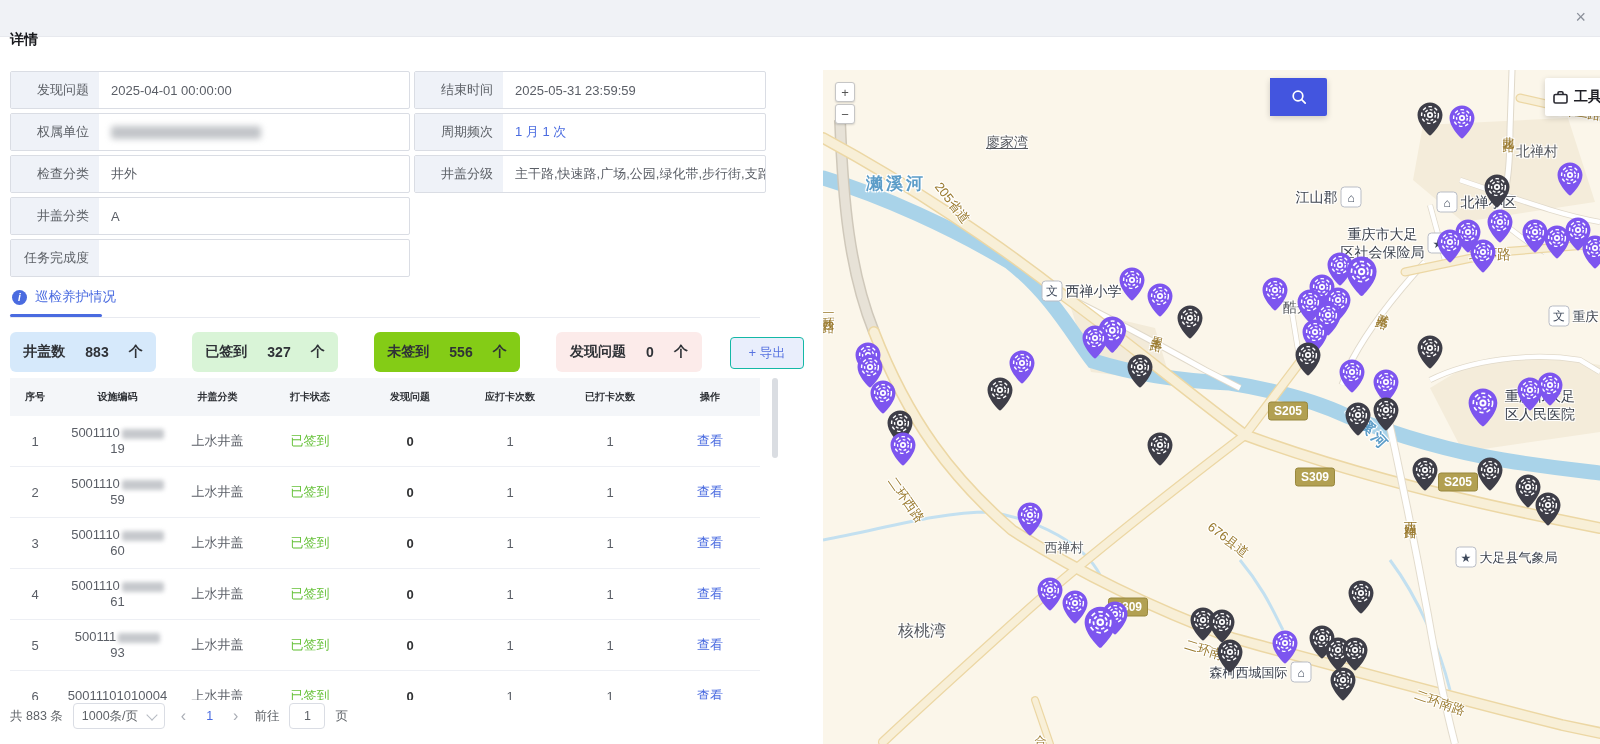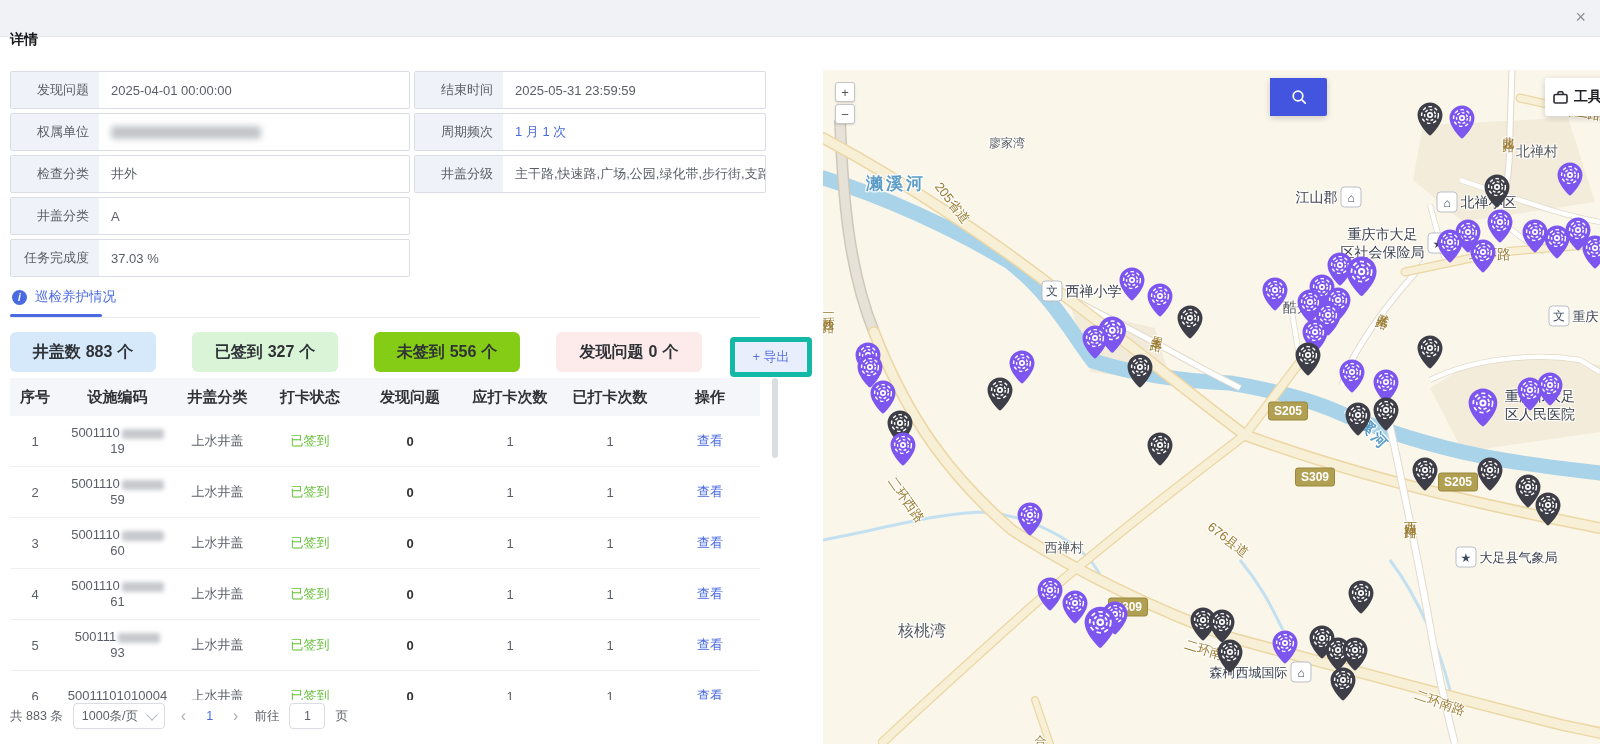--- a/index.html
+++ b/index.html
@@ -16,24 +16,24 @@
   .blob{display:inline-block;width:150px;height:13px;background:#90959c;filter:blur(3px);opacity:.55;border-radius:3px;}
   .col-l{left:10px;width:400px;} .col-r{left:414px;width:352px;}
   .r1{top:71px}.r2{top:113px}.r3{top:155px}.r4{top:197px}.r5{top:239px}
   
   .tabrow{position:absolute;left:12px;top:288px;display:flex;align-items:center;gap:8px;cursor:pointer;}
   .info-ic{width:15px;height:15px;border-radius:50%;background:#4a6be0;color:#fff;font-size:10px;font-weight:bold;display:flex;align-items:center;justify-content:center;font-style:italic;}
   .tabtext{font-size:13.5px;color:#4a6be0;}
   .tab-underline-gray{position:absolute;left:10px;top:317px;width:750px;height:1px;background:#e8eaf0;}
   .tab-underline-blue{position:absolute;left:10px;top:314px;width:92px;height:3px;background:#4a6be0;border-radius:2px;}
   
-  .chip{position:absolute;top:332px;width:146px;height:40px;border-radius:6px;display:flex;align-items:center;justify-content:center;font-size:16px;font-weight:600;color:#2f3237;gap:5px;}
-  .exportbtn{position:absolute;left:730px;top:337px;width:72px;height:30px;background:#e9eefc;border:5px solid #14b8a6;border-radius:4px;color:#5873e0;font-size:13px;display:flex;align-items:center;justify-content:center;cursor:pointer;}
+  .chip{position:absolute;top:332px;width:146px;height:40px;border-radius:6px;display:flex;align-items:center;justify-content:center;font-size:14px;font-weight:600;color:#2f3237;gap:20px;}
+  .exportbtn{position:absolute;left:730px;top:337px;width:72px;height:30px;background:#e9eefc;border:1px solid #14b8a6;border-radius:4px;color:#5873e0;font-size:13px;display:flex;align-items:center;justify-content:center;cursor:pointer;}
   
-  .thead{position:absolute;left:10px;top:378px;width:750px;height:38px;background:#f4f6f9;display:flex;align-items:center;font-size:15px;font-weight:bold;color:#2f3237;}
+  .thead{position:absolute;left:10px;top:378px;width:750px;height:38px;background:#f4f6f9;display:flex;align-items:center;font-size:10px;font-weight:bold;color:#2f3237;}
   .tbody{position:absolute;left:10px;top:416px;width:750px;height:284px;overflow:hidden;}
   .trow{display:flex;align-items:center;height:51px;border-bottom:1px solid #edeff4;font-size:13px;color:#5a5e66;box-sizing:border-box;}
   .c0{width:50px}.c1{width:115px}.c2{width:85px}.c3{width:100px}.c4{width:100px}.c5{width:100px}.c6{width:100px}.c7{width:100px}
   .tc{text-align:center;}
   .status-ok{color:#67c23a;}
   .issue0{font-weight:600;color:#303133;}
   .viewlink{color:#4a6be0;cursor:pointer;}
   .code{line-height:16px;}
   .redact{display:inline-block;width:42px;height:10px;background:#a0a4ab;filter:blur(2px);opacity:.6;border-radius:2px;margin-left:2px;vertical-align:middle;}
   .scrollthumb{position:absolute;left:772px;top:378px;width:6px;height:80px;background:#dadde2;border-radius:3px;}
@@ -101,21 +101,20 @@
 <div class="fbox col-r r3">
   <div class="flabel">井盖分级</div>
   <div class="fvalue">主干路,快速路,广场,公园,绿化带,步行街,支路,次干路,游览…</div>
 </div>
 <div class="fbox col-l r4">
   <div class="flabel">井盖分类</div>
   <div class="fvalue">A</div>
 </div>
 <div class="fbox col-l r5">
   <div class="flabel">任务完成度</div>
-  <div class="fvalue">37.03 %</div>
 </div>
 
 <div class="tabrow">
   <span class="info-ic">i</span>
   <span class="tabtext">巡检养护情况</span>
 </div>
 <div class="tab-underline-gray"></div>
 <div class="tab-underline-blue"></div>
 
 <div class="chip" style="left: 10px; background: rgb(214, 233, 251);">
@@ -281,21 +280,21 @@
       <path d="M477,292 L422,365 C337,430 267,485 207,538 C147,592 92,642 60,672" stroke-width="7.5"></path>
       <path d="M582,202 L677,182 L777,174" stroke-width="6.5"></path>
       <path d="M697,28 L777,46" stroke-width="6.5"></path>
       <path d="M212,630 L227,674" stroke-width="5.5"></path>
     </g>
 
     <path d="M559,320 C577,400 592,475 605,545 C618,620 632,674 632,674" stroke="#e3dccd" stroke-width="8" fill="none"></path>
     <path d="M559,320 C577,400 592,475 605,545 C618,620 632,674 632,674" stroke="#ffffff" stroke-width="6" fill="none"></path>
   </svg>
   <div id="label-layer">
-        <div class="mlabel place" style="font-size: 12px; left: 184px; top: 73px; transform: translate(-50%, -50%);">
+        <div class="mlabel place" style="font-size: 14px; left: 184px; top: 73px; transform: translate(-50%, -50%); text-decoration: underline;">
           <span>廖家湾</span>
         </div>
         <div class="mlabel place" style="font-size: 16px; left: 99px; top: 561px; transform: translate(-50%, -50%);">
           <span>核桃湾</span>
         </div>
         <div class="mlabel place" style="font-size: 13px; left: 241px; top: 478px; transform: translate(-50%, -50%);">
           <span>西禅村</span>
         </div>
         <div class="mlabel place" style="font-size: 14px; left: 714px; top: 82px; transform: translate(-50%, -50%);">
           <span>北禅村</span>

